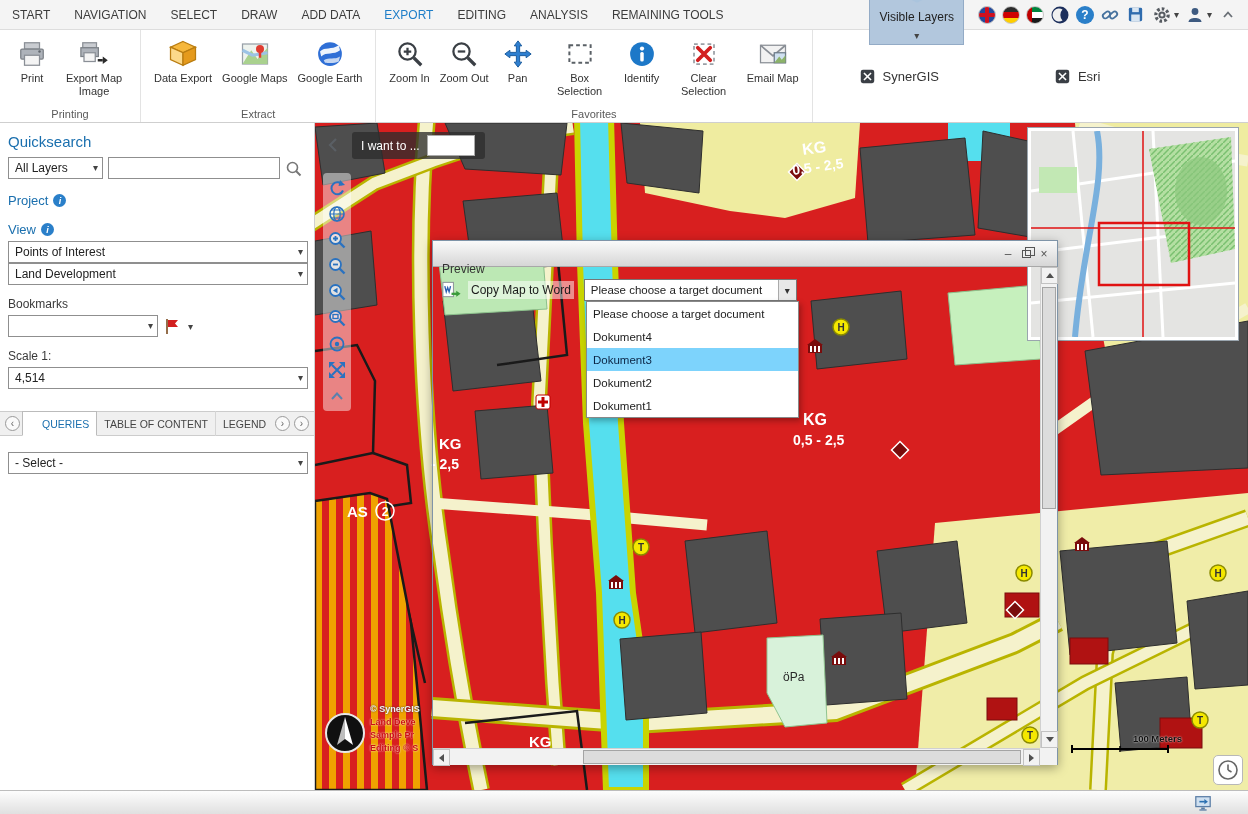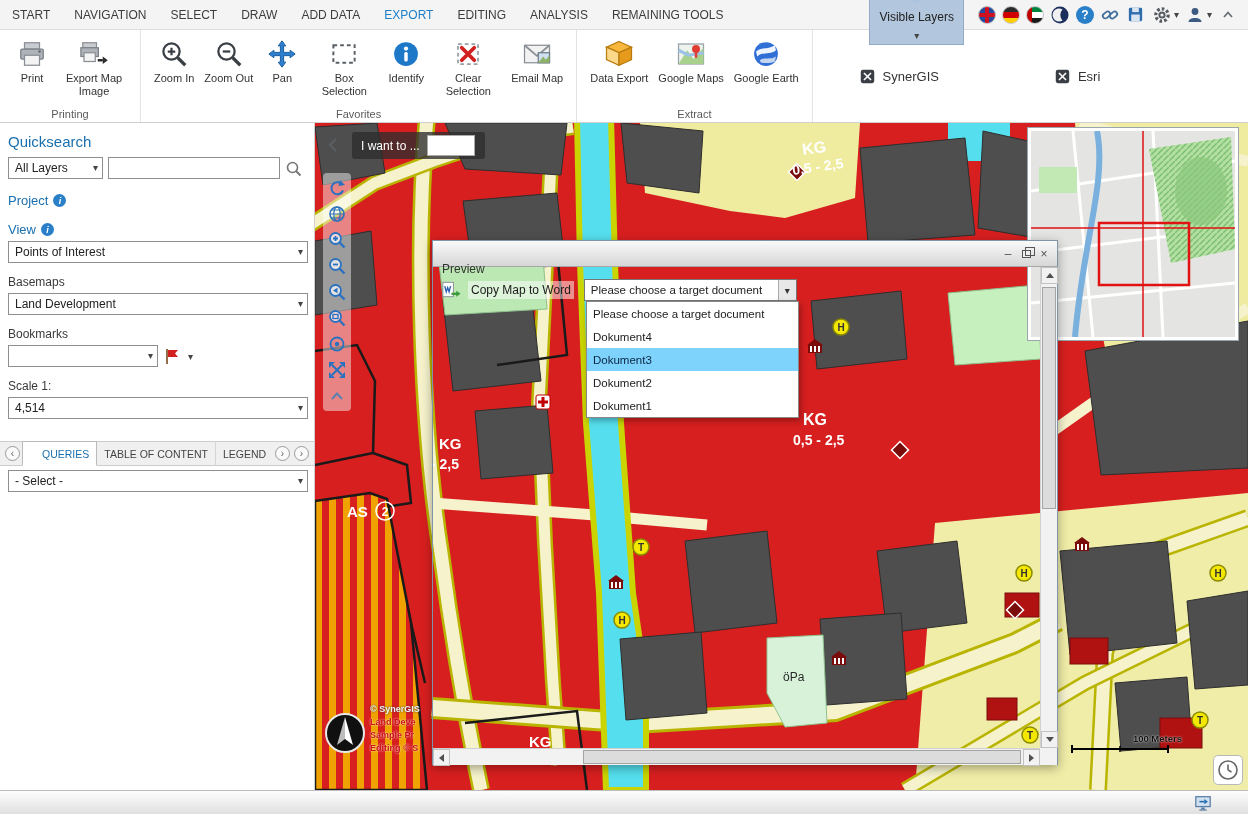--- a/index.html
+++ b/index.html
@@ -44,21 +44,21 @@
   .blue-label:first-of-type { margin-top:16px; }
   .info-ic { width:13px; height:13px; border-radius:50%; background:#2a7fc9; color:#fff; font-size:9px; font-weight:bold; display:inline-flex; align-items:center; justify-content:center; font-style:normal; cursor:pointer; }
   .gray-label { color:#3a3a3a; font-size:12px; margin:12px 0 4px; }
   .bm-ic { cursor:pointer; display:inline-flex; }
   .bm-caret { cursor:pointer; color:#444; font-size:10px; padding:2px; }
   .tabstrip { display:flex; align-items:center; background:#f0f0f0; border-top:1px solid #ccc; border-bottom:1px solid #ccc; height:25px; margin:22px -7px 0 -8px; padding:0 3px; }
   .tab-circ { width:15px; height:15px; border:1px solid #999; border-radius:50%; color:#666; font-size:10px; display:inline-flex; align-items:center; justify-content:center; margin:0 2px; cursor:pointer; background:#fafafa; flex:none; }
   .tabs-holder { display:flex; align-items:stretch; height:25px; overflow:hidden; }
   .side-tab { font-size:10.5px; color:#444; padding:0 7px; display:flex; align-items:center; border-right:1px solid #d5d5d5; cursor:pointer; white-space:nowrap; }
   .side-tab.active { background:#fff; color:#1a6fae; border:1px solid #bbb; border-bottom:1px solid #fff;padding-left:19px; }
-  .query-sel { margin-top:4px;align-items:center; }
+  .query-sel { margin-top:16px;align-items:center; }
 
   
   #map-area { position:absolute; left:315px; top:123px; width:933px; height:667px; overflow:hidden; background:#d81f1f; z-index:5; }
   #map-canvas { position:absolute; left:0; top:0; }
 
   .map-toolbar { position:absolute; left:8px; top:50px; width:28px; z-index:7; display:flex; flex-direction:column; align-items:center; gap:4px; background:rgba(255,255,255,0.45); border-radius:4px; padding:4px 0; }
   .mt-btn { width:24px; height:22px; display:flex; align-items:center; justify-content:center; cursor:pointer; }
   .panel-collapse { position:absolute; left:10px; top:13px; z-index:7; cursor:pointer; }
 
   .iwt-bar { position:absolute; left:37px; top:9px; width:133px; height:27px; background:rgba(45,45,45,0.78); border-radius:3px; display:flex; align-items:center; z-index:7; color:#fff; font-size:12px; padding-left:9px; gap:7px; }
@@ -212,90 +212,20 @@
           </div>
         <div>Export Map Image</div>
       </div>
       <span class="group-label">Printing</span>
     </div>
 
     <div class="ribbon-group">
       <div class="tool">
         <div class="ticon">
             <svg width="30" height="30" viewBox="0 0 24 24">
-              <circle cx="10" cy="10" r="6.5" fill="#fff" stroke="#3a3f45" stroke-width="1.8"></circle>
-              <path d="M10,7 V13 M7,10 H13" stroke="#3a3f45" stroke-width="1.8"></path>
-              <path d="M15,15 L21,21" stroke="#3a3f45" stroke-width="2.6"></path>
-            </svg>
-          </div>
-        <div>Zoom In</div>
-      </div>
-      <div class="tool">
-        <div class="ticon">
-            <svg width="30" height="30" viewBox="0 0 24 24">
-              <circle cx="10" cy="10" r="6.5" fill="#fff" stroke="#3a3f45" stroke-width="1.8"></circle>
-              <path d="M7,10 H13" stroke="#3a3f45" stroke-width="1.8"></path>
-              <path d="M15,15 L21,21" stroke="#3a3f45" stroke-width="2.6"></path>
-            </svg>
-          </div>
-        <div>Zoom Out</div>
-      </div>
-      <div class="tool">
-        <div class="ticon">
-            <svg width="30" height="30" viewBox="0 0 24 24">
-              <path d="M12,1.5 L15,5.5 H13.3 V10.7 H18.5 V9 L22.5,12 L18.5,15 V13.3 H13.3 V18.5 H15 L12,22.5 L9,18.5 H10.7 V13.3 H5.5 V15 L1.5,12 L5.5,9 V10.7 H10.7 V5.5 H9 Z" fill="#2e7fd0" stroke="#1d5ea0" stroke-width="0.8"></path>
-            </svg>
-          </div>
-        <div>Pan</div>
-      </div>
-      <div class="tool">
-        <div class="ticon">
-            <svg width="30" height="30" viewBox="0 0 24 24">
-              <rect x="3.5" y="5" width="17" height="14" fill="none" stroke="#5a6066" stroke-width="1.6" stroke-dasharray="3,2.4"></rect>
-            </svg>
-          </div>
-        <div>Box Selection</div>
-      </div>
-      <div class="tool">
-        <div class="ticon">
-            <svg width="30" height="30" viewBox="0 0 24 24">
-              <circle cx="12" cy="12" r="9.5" fill="#1d78c8"></circle>
-              <circle cx="12" cy="7.6" r="1.7" fill="#fff"></circle>
-              <rect x="10.6" y="10.4" width="2.8" height="7.6" rx="1.2" fill="#fff"></rect>
-            </svg>
-          </div>
-        <div>Identify</div>
-      </div>
-      <div class="tool">
-        <div class="ticon">
-            <svg width="30" height="30" viewBox="0 0 24 24">
-              <rect x="4" y="4" width="16" height="16" fill="none" stroke="#9aa0a6" stroke-width="1.4" stroke-dasharray="3,2.4"></rect>
-              <path d="M7,7 L17,17 M17,7 L7,17" stroke="#d21f1f" stroke-width="3" stroke-linecap="round"></path>
-            </svg>
-          </div>
-        <div>Clear Selection</div>
-      </div>
-      <div class="tool">
-        <div class="ticon">
-            <svg width="30" height="30" viewBox="0 0 24 24">
-              <rect x="2" y="5" width="20" height="14" fill="#f2f2f2" stroke="#8a8f96"></rect>
-              <path d="M2,5 L12,13.5 L22,5" fill="none" stroke="#8a8f96" stroke-width="1.4"></path>
-              <rect x="13" y="11" width="9" height="8" fill="#cfe0f0" stroke="#6d7b88"></rect>
-              <polygon points="13,19 17,14 19,16.5 22,13 22,19" fill="#8cb369"></polygon>
-            </svg>
-          </div>
-        <div>Email Map</div>
-      </div>
-      <span class="group-label">Favorites</span>
-    </div>
-
-    <div class="ribbon-group">
-      <div class="tool">
-        <div class="ticon">
-            <svg width="30" height="30" viewBox="0 0 24 24">
               <polygon points="12,2 22,6.5 12,11 2,6.5" fill="#f6b73c" stroke="#b97c10"></polygon>
               <polygon points="2,6.5 12,11 12,21 2,16.5" fill="#fcd98a" stroke="#b97c10"></polygon>
               <polygon points="22,6.5 12,11 12,21 22,16.5" fill="#e59a1c" stroke="#b97c10"></polygon>
             </svg>
           </div>
         <div>Data Export</div>
       </div>
       <div class="tool">
         <div class="ticon">
             <svg width="30" height="30" viewBox="0 0 24 24">
@@ -312,20 +242,90 @@
         <div class="ticon">
             <svg width="30" height="30" viewBox="0 0 24 24">
               <circle cx="12" cy="12" r="9.5" fill="#2f6fd6"></circle>
               <path d="M4,10 C8,6 13,9 19,5 L20,9 C15,13 9,10 5,14 Z" fill="#ffffff" opacity="0.92"></path>
               <path d="M7,17 C11,14 16,17 20,14 L19,18 C15,20 10,19 8,19 Z" fill="#dfe9f6" opacity="0.85"></path>
             </svg>
           </div>
         <div>Google Earth</div>
       </div>
       <span class="group-label">Extract</span>
+    </div>
+
+    <div class="ribbon-group">
+      <div class="tool">
+        <div class="ticon">
+            <svg width="30" height="30" viewBox="0 0 24 24">
+              <circle cx="10" cy="10" r="6.5" fill="#fff" stroke="#3a3f45" stroke-width="1.8"></circle>
+              <path d="M10,7 V13 M7,10 H13" stroke="#3a3f45" stroke-width="1.8"></path>
+              <path d="M15,15 L21,21" stroke="#3a3f45" stroke-width="2.6"></path>
+            </svg>
+          </div>
+        <div>Zoom In</div>
+      </div>
+      <div class="tool">
+        <div class="ticon">
+            <svg width="30" height="30" viewBox="0 0 24 24">
+              <circle cx="10" cy="10" r="6.5" fill="#fff" stroke="#3a3f45" stroke-width="1.8"></circle>
+              <path d="M7,10 H13" stroke="#3a3f45" stroke-width="1.8"></path>
+              <path d="M15,15 L21,21" stroke="#3a3f45" stroke-width="2.6"></path>
+            </svg>
+          </div>
+        <div>Zoom Out</div>
+      </div>
+      <div class="tool">
+        <div class="ticon">
+            <svg width="30" height="30" viewBox="0 0 24 24">
+              <path d="M12,1.5 L15,5.5 H13.3 V10.7 H18.5 V9 L22.5,12 L18.5,15 V13.3 H13.3 V18.5 H15 L12,22.5 L9,18.5 H10.7 V13.3 H5.5 V15 L1.5,12 L5.5,9 V10.7 H10.7 V5.5 H9 Z" fill="#2e7fd0" stroke="#1d5ea0" stroke-width="0.8"></path>
+            </svg>
+          </div>
+        <div>Pan</div>
+      </div>
+      <div class="tool">
+        <div class="ticon">
+            <svg width="30" height="30" viewBox="0 0 24 24">
+              <rect x="3.5" y="5" width="17" height="14" fill="none" stroke="#5a6066" stroke-width="1.6" stroke-dasharray="3,2.4"></rect>
+            </svg>
+          </div>
+        <div>Box Selection</div>
+      </div>
+      <div class="tool">
+        <div class="ticon">
+            <svg width="30" height="30" viewBox="0 0 24 24">
+              <circle cx="12" cy="12" r="9.5" fill="#1d78c8"></circle>
+              <circle cx="12" cy="7.6" r="1.7" fill="#fff"></circle>
+              <rect x="10.6" y="10.4" width="2.8" height="7.6" rx="1.2" fill="#fff"></rect>
+            </svg>
+          </div>
+        <div>Identify</div>
+      </div>
+      <div class="tool">
+        <div class="ticon">
+            <svg width="30" height="30" viewBox="0 0 24 24">
+              <rect x="4" y="4" width="16" height="16" fill="none" stroke="#9aa0a6" stroke-width="1.4" stroke-dasharray="3,2.4"></rect>
+              <path d="M7,7 L17,17 M17,7 L7,17" stroke="#d21f1f" stroke-width="3" stroke-linecap="round"></path>
+            </svg>
+          </div>
+        <div>Clear Selection</div>
+      </div>
+      <div class="tool">
+        <div class="ticon">
+            <svg width="30" height="30" viewBox="0 0 24 24">
+              <rect x="2" y="5" width="20" height="14" fill="#f2f2f2" stroke="#8a8f96"></rect>
+              <path d="M2,5 L12,13.5 L22,5" fill="none" stroke="#8a8f96" stroke-width="1.4"></path>
+              <rect x="13" y="11" width="9" height="8" fill="#cfe0f0" stroke="#6d7b88"></rect>
+              <polygon points="13,19 17,14 19,16.5 22,13 22,19" fill="#8cb369"></polygon>
+            </svg>
+          </div>
+        <div>Email Map</div>
+      </div>
+      <span class="group-label">Favorites</span>
     </div>
 
     <div class="brands">
       <div class="brand">
         <span>
             <svg width="17" height="17" viewBox="0 0 24 24">
               <rect x="2.5" y="2.5" width="19" height="19" rx="3" fill="#3a3f45"></rect>
               <path d="M7,7 L17,17 M17,7 L7,17" stroke="#fff" stroke-width="2.2"></path>
             </svg>
           </span>
@@ -369,21 +369,20 @@
       <span>View</span>
       <span class="info-ic">
           <i>i</i>
         </span>
     </div>
     <div class="sel w300">
       <span>Points of Interest</span>
       <span class="caret">▾</span>
     </div>
 
-    <div class="gray-label">Basemaps</div>
     <div class="sel w300">
       <span>Land Development</span>
       <span class="caret">▾</span>
     </div>
 
     <div class="gray-label">Bookmarks</div>
     <div class="row">
       <div class="sel" style="width:150px">
         <span></span>
         <span class="caret">▾</span>

